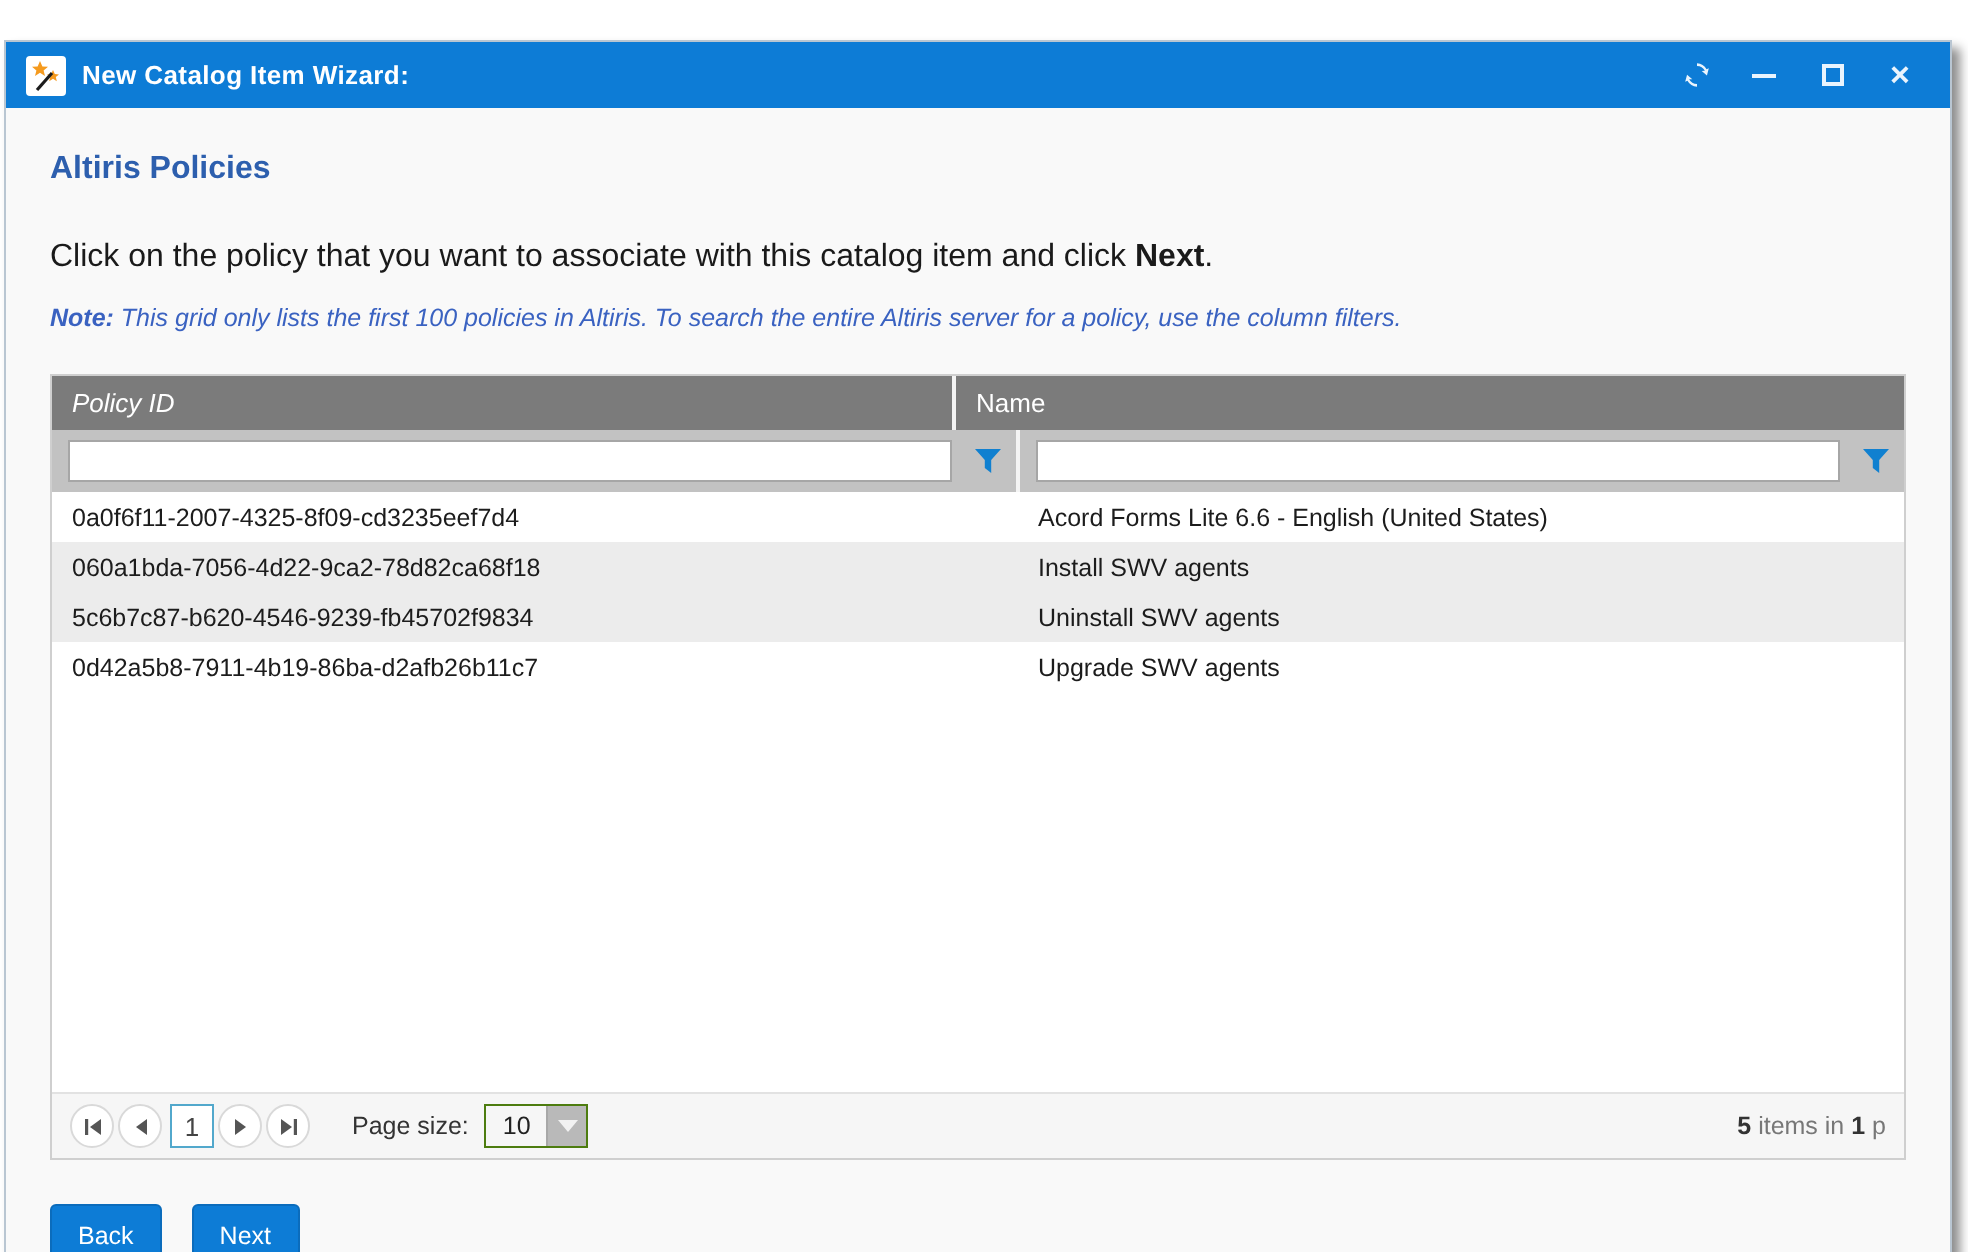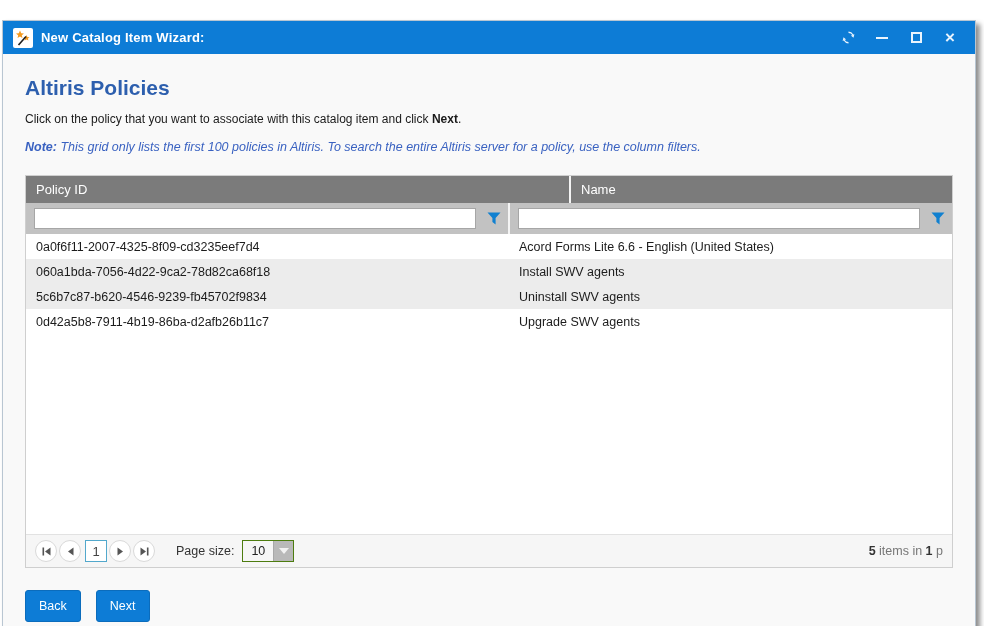--- a/index.html
+++ b/index.html
@@ -16,31 +16,31 @@
   .title-text { color:#ffffff; font-weight:bold; font-size:13px; letter-spacing:.2px; }
   .tb-spacer { flex:1; }
   .tb-btn { width:30px; height:26px; display:flex; align-items:center; justify-content:center;
             color:#eaf4fd; cursor:default; margin-left:4px; }
   .tb-btn svg { display:block; }
   .min-glyph { width:12px; height:2px; background:#eaf4fd; }
   .max-glyph { width:11px; height:11px; border:2px solid #eaf4fd; }
   .close-glyph { font-size:17px; font-weight:bold; line-height:1; }
   
   .content { padding:0 22px; }
-  h1.page-title { color:#2d5fae; font-size:21px; font-weight:bold; margin-top:22px; }
-  .instruction { margin-top:12px; font-size:12px; color:#1a1a1a; }
+  h1.page-title { color:#2d5fae; font-size:16px; font-weight:bold; margin-top:22px; }
+  .instruction { margin-top:26px; font-size:16px; color:#1a1a1a; }
   .note { margin-top:14px; font-size:12.5px; color:#3a62c1; font-style:italic; }
   .note b { font-weight:bold; }
   
   .grid { margin-top:21px; height:393px; border:1px solid #cfcfcf; background:#ffffff;
           display:flex; flex-direction:column; }
   .grid-head { display:flex; height:27px; background:#7b7b7b; flex:0 0 27px; }
   .grid-head .hcell { color:#ffffff; font-size:13px; display:flex; align-items:center;
                       padding-left:10px; }
-  .grid-head .hcell.c1 { width:545px; border-right:2px solid #f4f4f4; }
+  .grid-head .hcell.c1 { width:452px; border-right:2px solid #f4f4f4;font-style:italic; }
   .grid-head .hcell.c2 { flex:1; }
   .grid-filter { display:flex; height:31px; background:#c2c2c2; flex:0 0 31px; }
   .fcell { display:flex; align-items:center; padding:0 6px 0 8px; }
   .fcell.c1 { width:484px; border-right:2px solid #f4f4f4; }
   .fcell.c2 { flex:1; }
   .fcell input { flex:1; height:21px; border:1px solid #a6a6a6; background:#ffffff;
                  font-size:12px; padding:0 4px; margin-right:10px; outline:none; }
   .funnel { width:16px; height:16px; display:flex; align-items:center; justify-content:center; }
   .grid-body { flex:1; background:#ffffff; overflow:hidden; }
   .grid-row { display:flex; height:25px; font-size:12.5px; color:#1c1c1c; background:#ffffff; }

